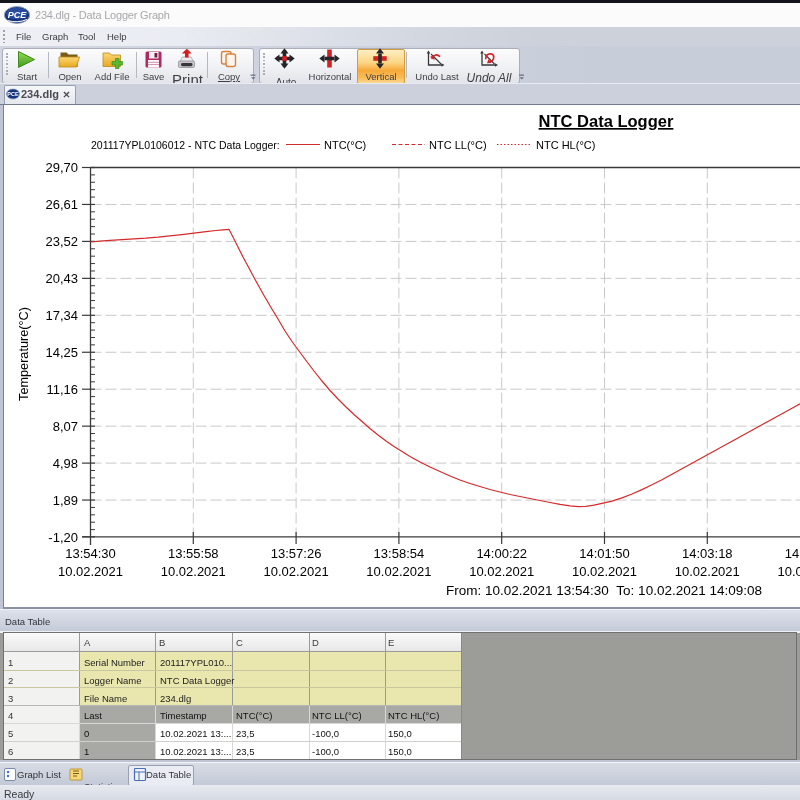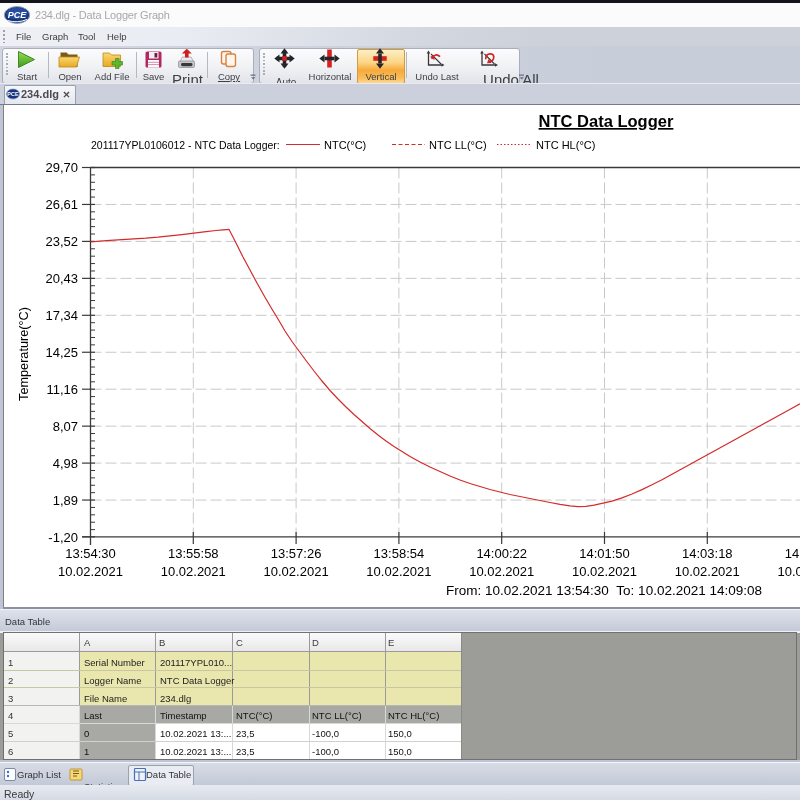--- a/index.html
+++ b/index.html
@@ -125,21 +125,21 @@
   <div class="abs" style="top:25px;left:27px;transform:translateX(-50%);font-size:9.5px;color:#3f4045;white-space:nowrap;">Start</div>
   <div class="abs" style="top:25px;left:70px;transform:translateX(-50%);font-size:9.5px;color:#3f4045;white-space:nowrap;">Open</div>
   <div class="abs" style="top:25px;left:112px;transform:translateX(-50%);font-size:9.5px;color:#3f4045;white-space:nowrap;">Add File</div>
   <div class="abs" style="top:25px;left:153.5px;transform:translateX(-50%);font-size:9.5px;color:#3f4045;white-space:nowrap;">Save</div>
   <div class="abs" style="top:25px;left:187.5px;transform:translateX(-50%);font-size:15px;color:#3f4045;white-space:nowrap;text-align:center;">Print</div>
   <div class="abs" style="top:25px;left:229px;transform:translateX(-50%);font-size:9.5px;color:#3f4045;white-space:nowrap;text-decoration:underline;">Copy</div>
   <div class="abs" style="top:31px;left:286px;transform:translateX(-50%);font-size:10px;color:#3f4045;white-space:nowrap;">Auto</div>
   <div class="abs" style="top:25px;left:330px;transform:translateX(-50%);font-size:9.5px;color:#3f4045;white-space:nowrap;">Horizontal</div>
   <div class="abs" style="top:25px;left:381px;transform:translateX(-50%);font-size:9.5px;color:#3f4045;white-space:nowrap;">Vertical</div>
   <div class="abs" style="top:25px;left:437px;transform:translateX(-50%);font-size:9.5px;color:#3f4045;white-space:nowrap;">Undo Last</div>
-  <div class="abs" style="top:25px;left:511px;transform:translateX(-50%);font-size:15px;color:#3f4045;white-space:nowrap;">Undo All</div>
+  <div class="abs" style="top:25px;left:489px;transform:translateX(-50%);font-size:12px;color:#3f4045;white-space:nowrap;font-style:italic;">Undo All</div>
 </div>
 
 <div class="abs" style="left:0;top:82.5px;width:800px;height:1.5px;background:#e8ebf1;"></div>
 <div class="abs" style="left:0;top:84px;width:800px;height:19.5px;background:#cbd0dc;">
   <div class="abs" style="left:4px;top:1px;width:70px;height:19px;background:linear-gradient(#f6f7f9,#e4e7ee);
        border:1px solid #98a0b0;border-bottom:none;border-radius:2px 2px 0 0;"></div>
   <svg class="abs" style="left:6px;top:4px" width="15" height="12" viewBox="0 0 15 12">
     <ellipse cx="7" cy="6" rx="6.5" ry="5" fill="#16357e" stroke="#8899bb" stroke-width="0.7"></ellipse>
     <text x="7" y="8.3" font-size="5.5" font-weight="bold" fill="#fff" text-anchor="middle" font-family="Liberation Sans,sans-serif">PCE</text>
   </svg>

